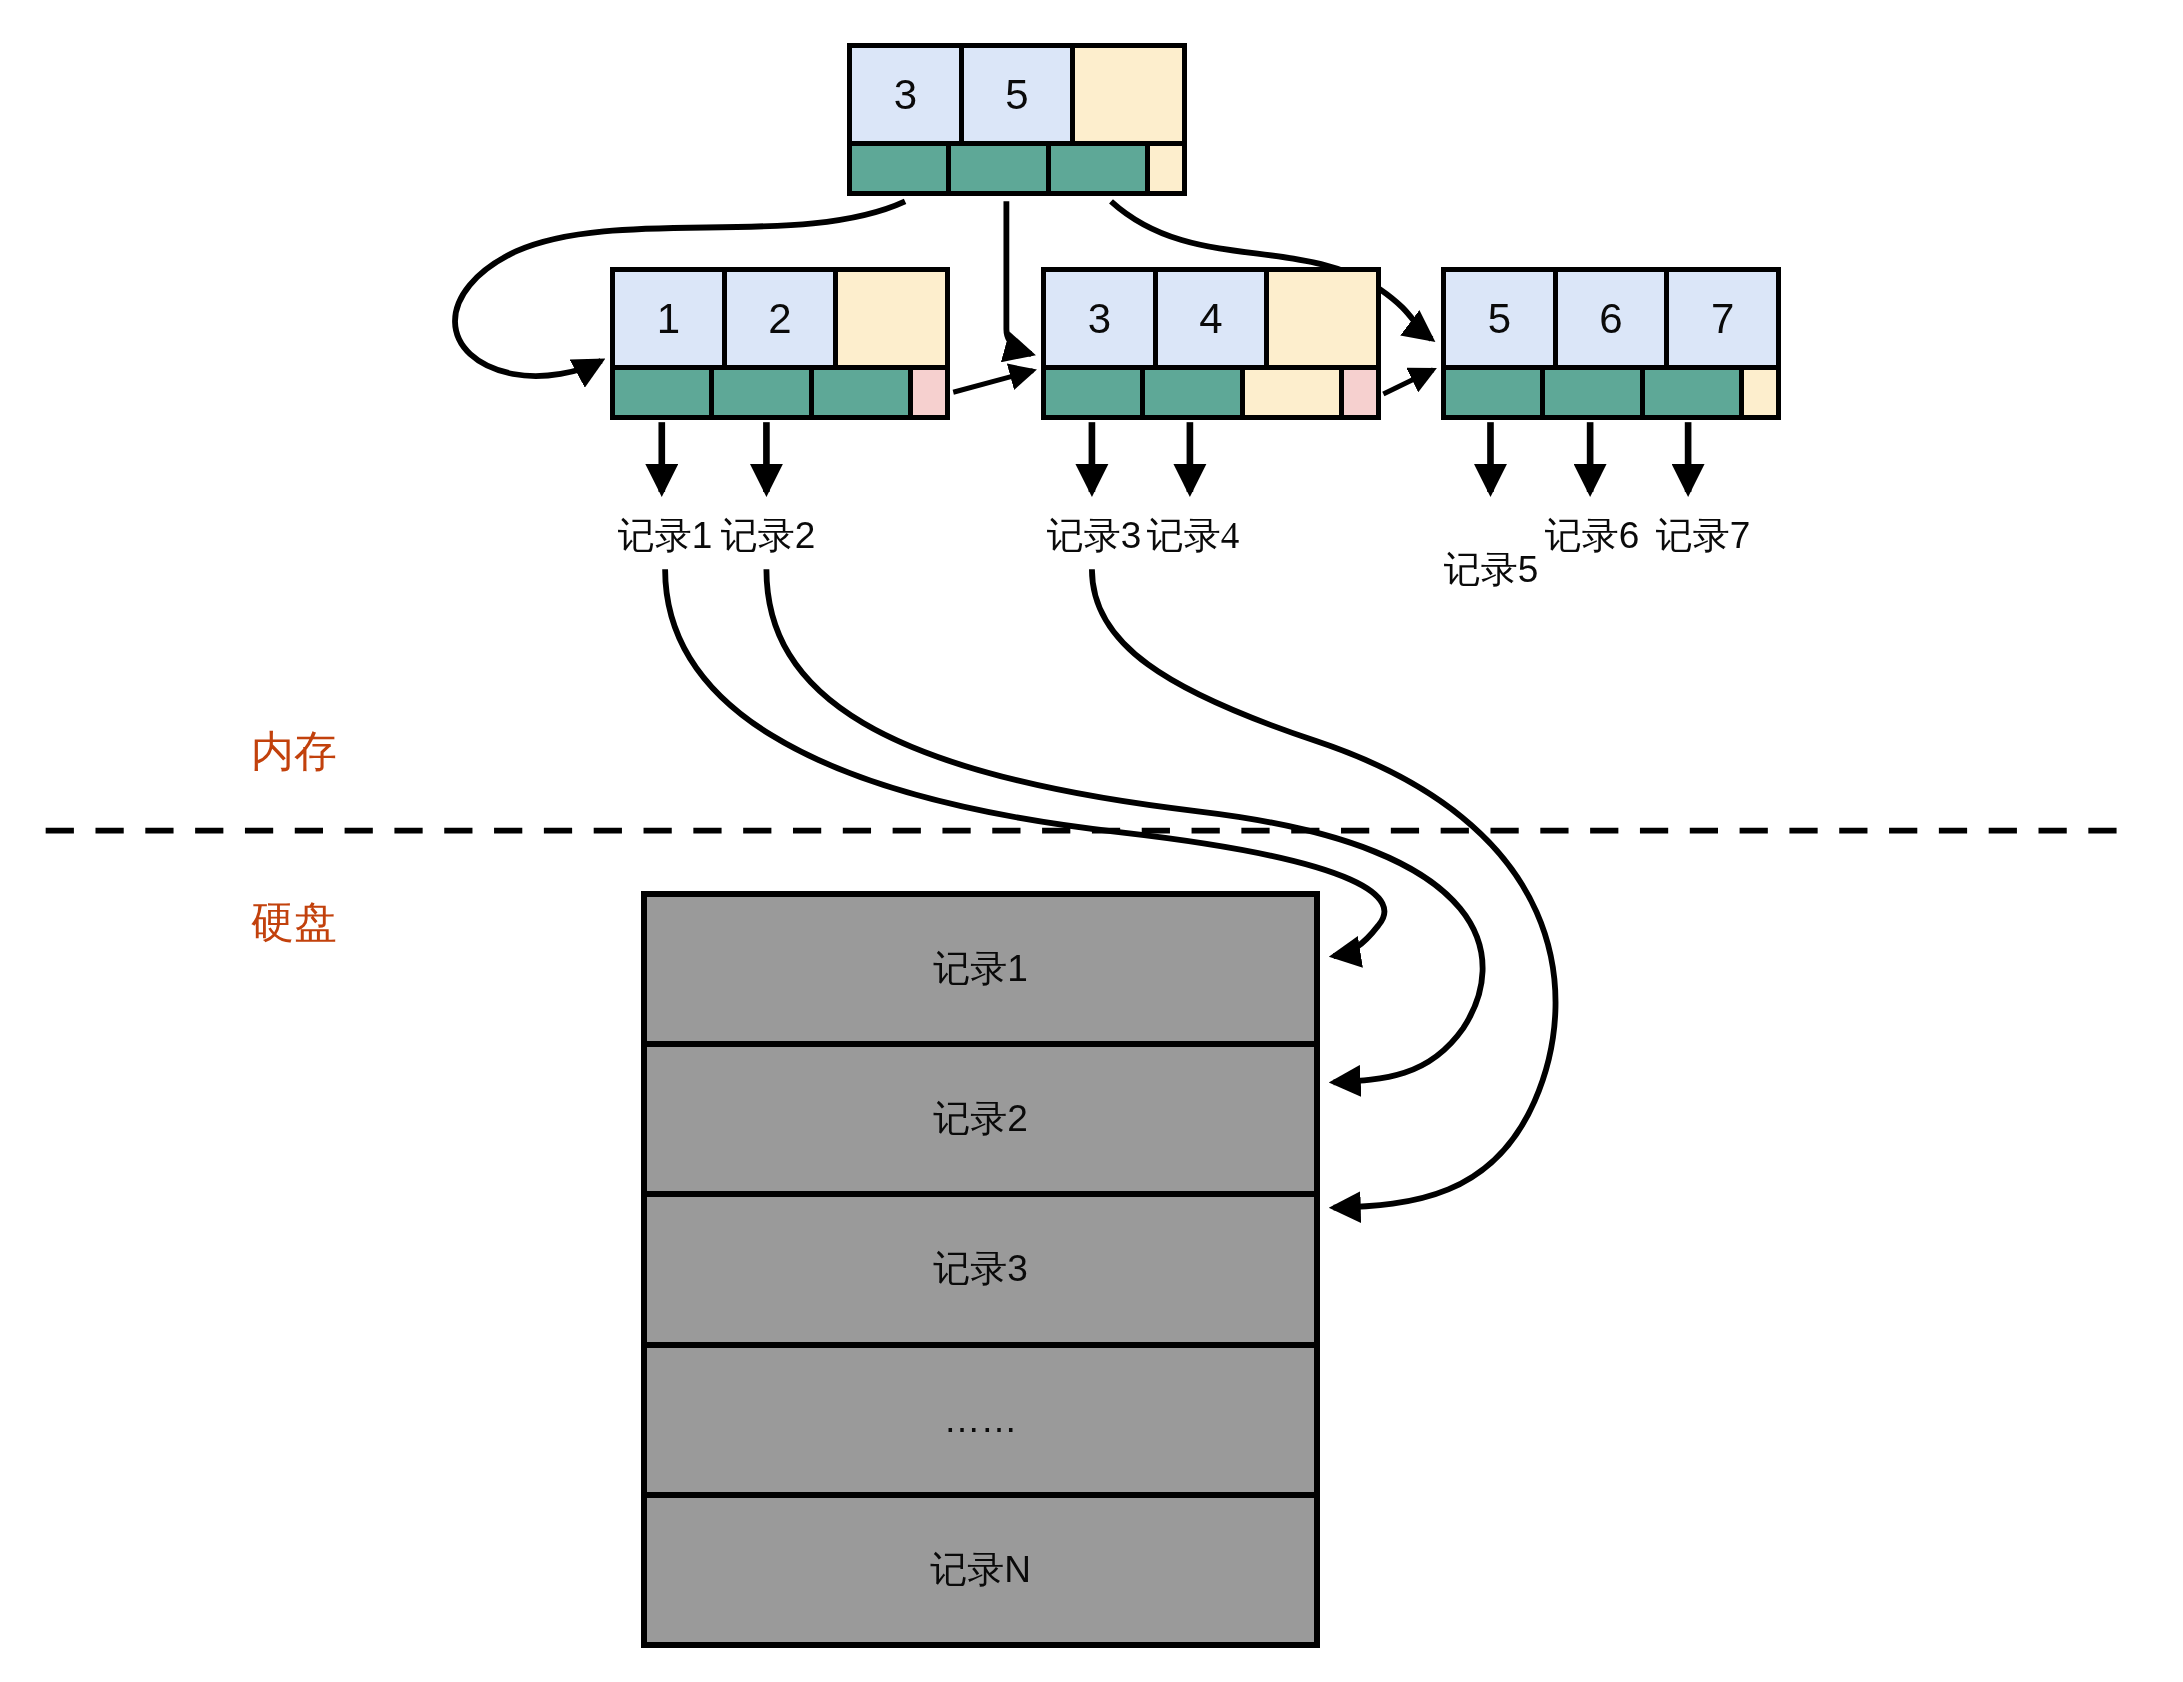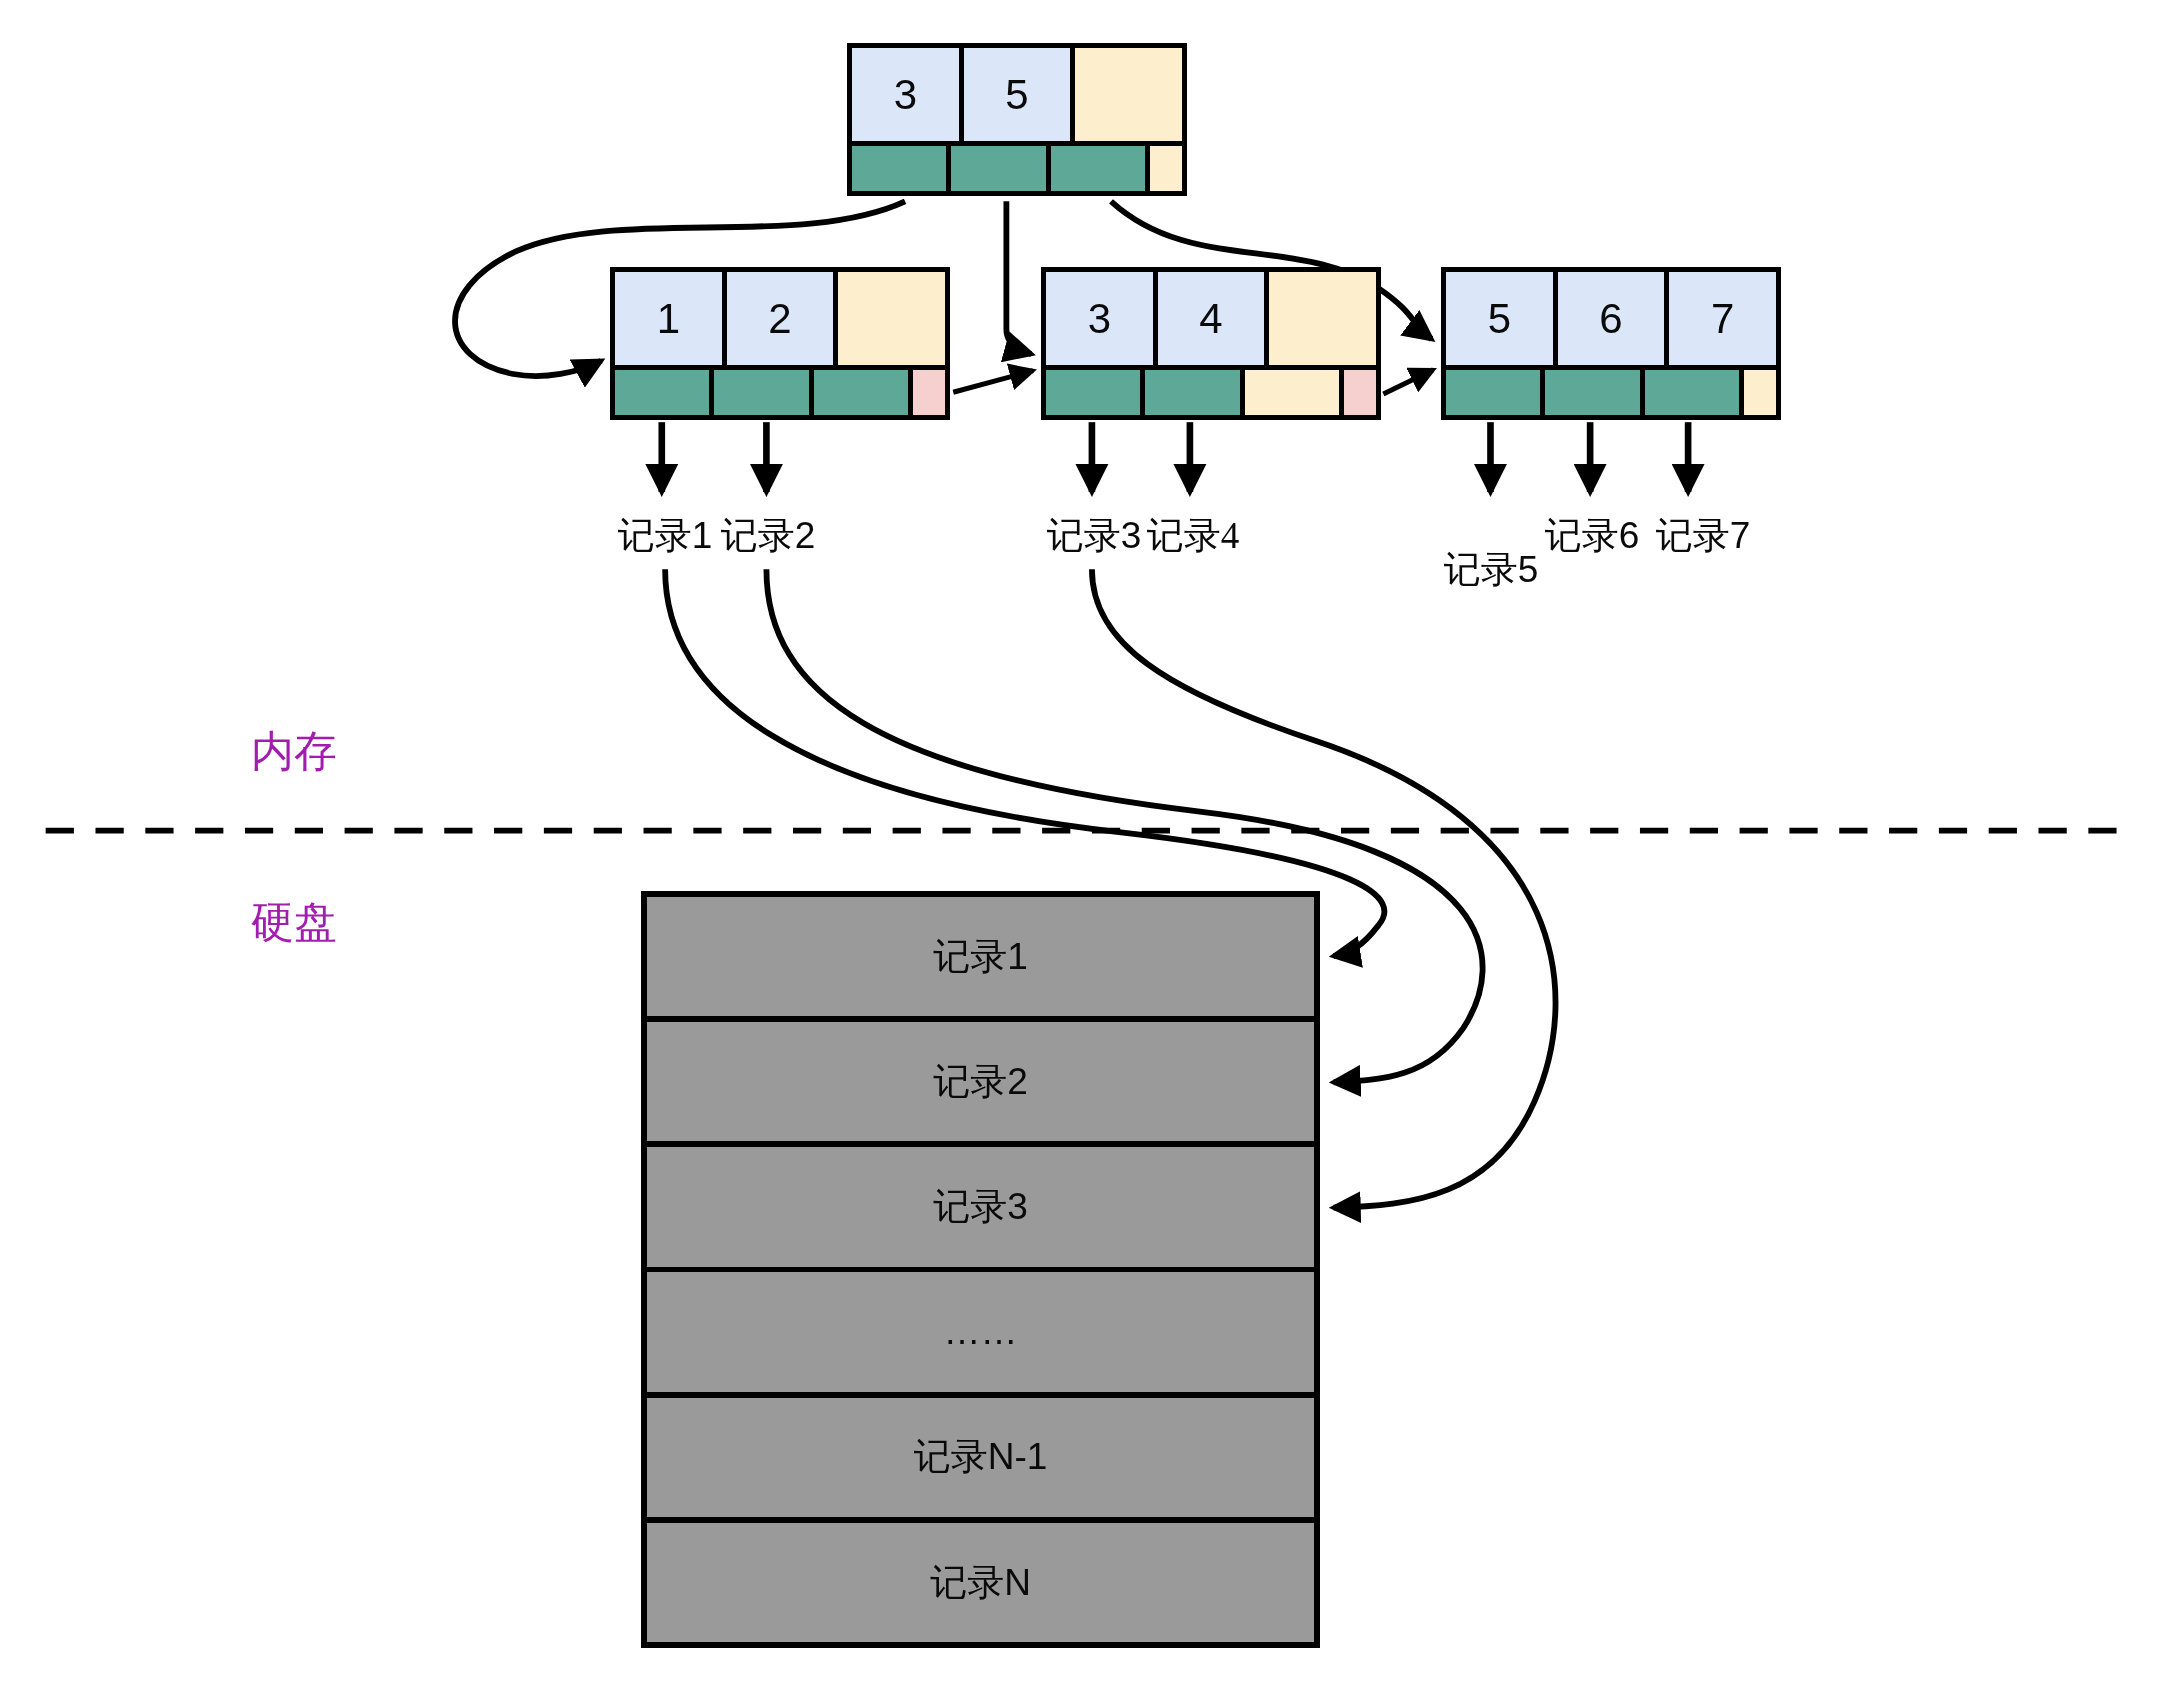--- a/index.html
+++ b/index.html
@@ -34,21 +34,21 @@
   
   .rec-label{
     position:absolute;
     transform:translate(-50%,-50%);
     font-size:37px;color:#0a0a0a;white-space:nowrap;
   }
   
   .zone-label{
     position:absolute;
     transform:translate(0,-50%);
-    font-size:43px;color:#a21caf;white-space:nowrap;
+    font-size:43px;color:#c2410c;white-space:nowrap;
   }
   
   .disk{
     position:absolute;
     left:641px;top:891px;
     width:679px;height:757px;
     background:#000;
     padding:5.8px;box-sizing:border-box;
     display:flex;flex-direction:column;gap:5.8px;
   }
@@ -191,18 +191,17 @@
   <div class="rec-label" style="left:1692px;top:536px;margin-left:11px;">记录7</div>
 
   <div class="zone-label" style="left:251px;top:752px;">内存</div>
   <div class="zone-label" style="left:251px;top:923px;">硬盘</div>
 
   <div class="disk">
     <div class="disk-row">记录1</div>
     <div class="disk-row">记录2</div>
     <div class="disk-row">记录3</div>
     <div class="disk-row">……</div>
-    <div class="disk-row">记录N-1</div>
     <div class="disk-row">记录N</div>
   </div>
 
 </div>
 
 
 </body></html>

